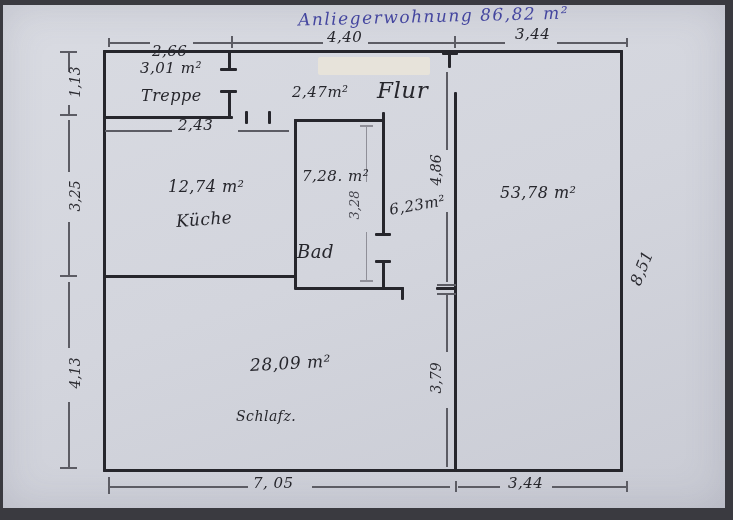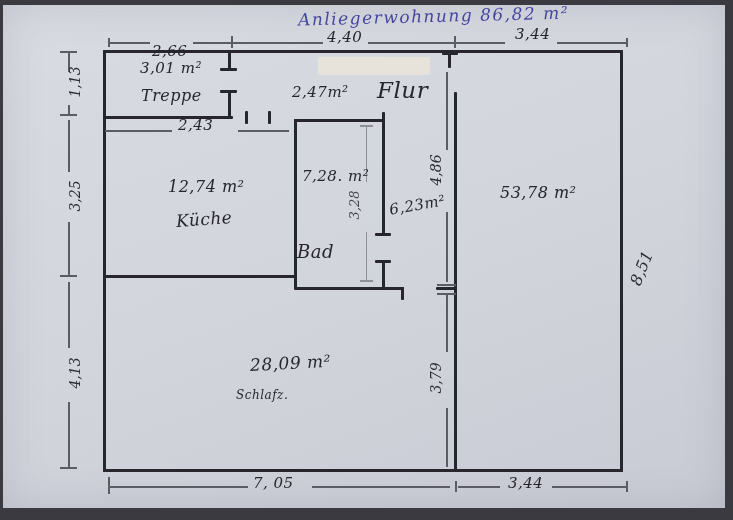--- a/index.html
+++ b/index.html
@@ -128,16 +128,16 @@
     <div class="lbl" style="left:176px;top:209px;font-size:17px;transform:rotate(-4deg);">Küche</div>
 
     <div class="lbl" style="left:302px;top:167px;">7,28. m²</div>
     <div class="lbl" style="left:297px;top:197px;font-size:18px;margin-top:44px;">Bad</div>
 
     <div class="lbl" style="left:389px;top:196px;transform:rotate(-10deg);">6,23m²</div>
 
     <div class="lbl" style="left:500px;top:183px;font-size:16px;">53,78 m²</div>
 
     <div class="lbl" style="left:250px;top:353px;font-size:17px;transform:rotate(-3deg);">28,09 m²</div>
-    <div class="lbl" style="left:236px;top:388px;font-size:12px;">Schlafz.</div>
+    <div class="lbl" style="left:236px;top:408px;font-size:14px;">Schlafz.</div>
 
   </div>
 </div>
 
 </body></html>

